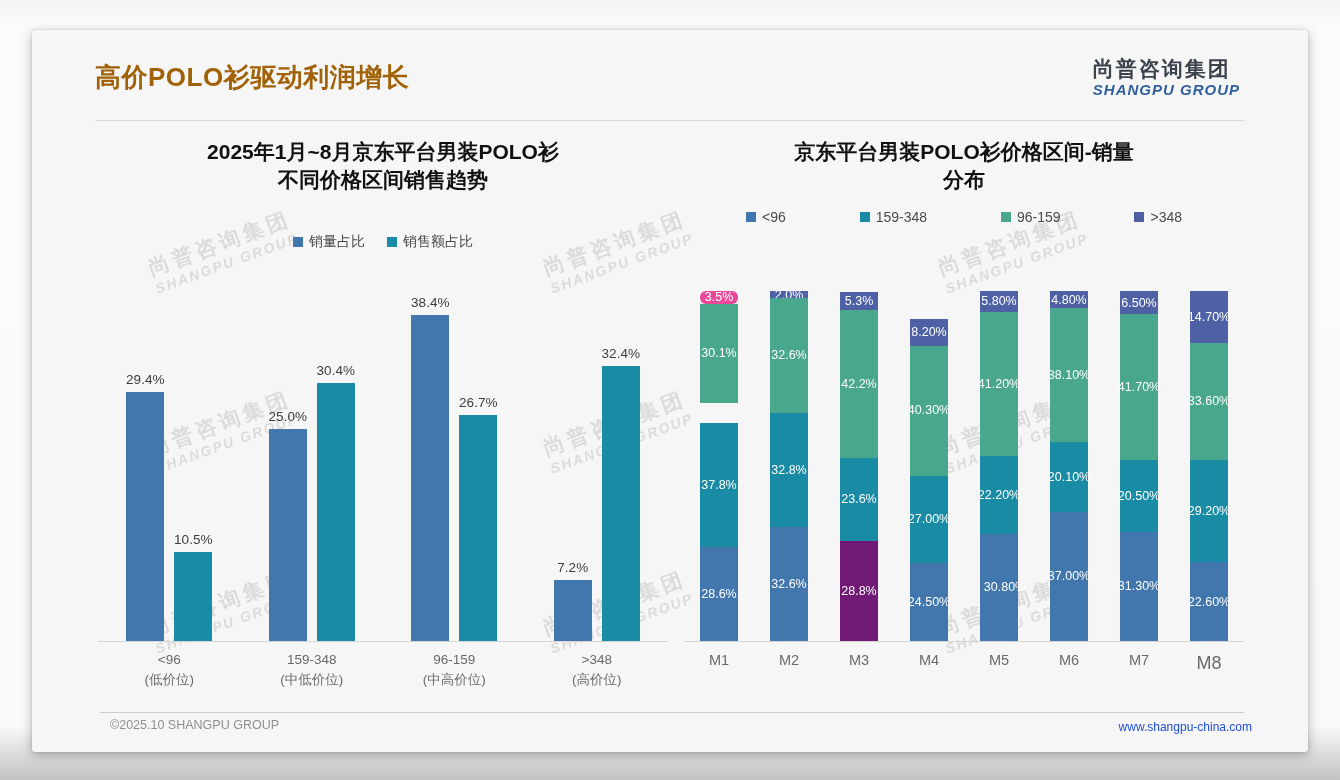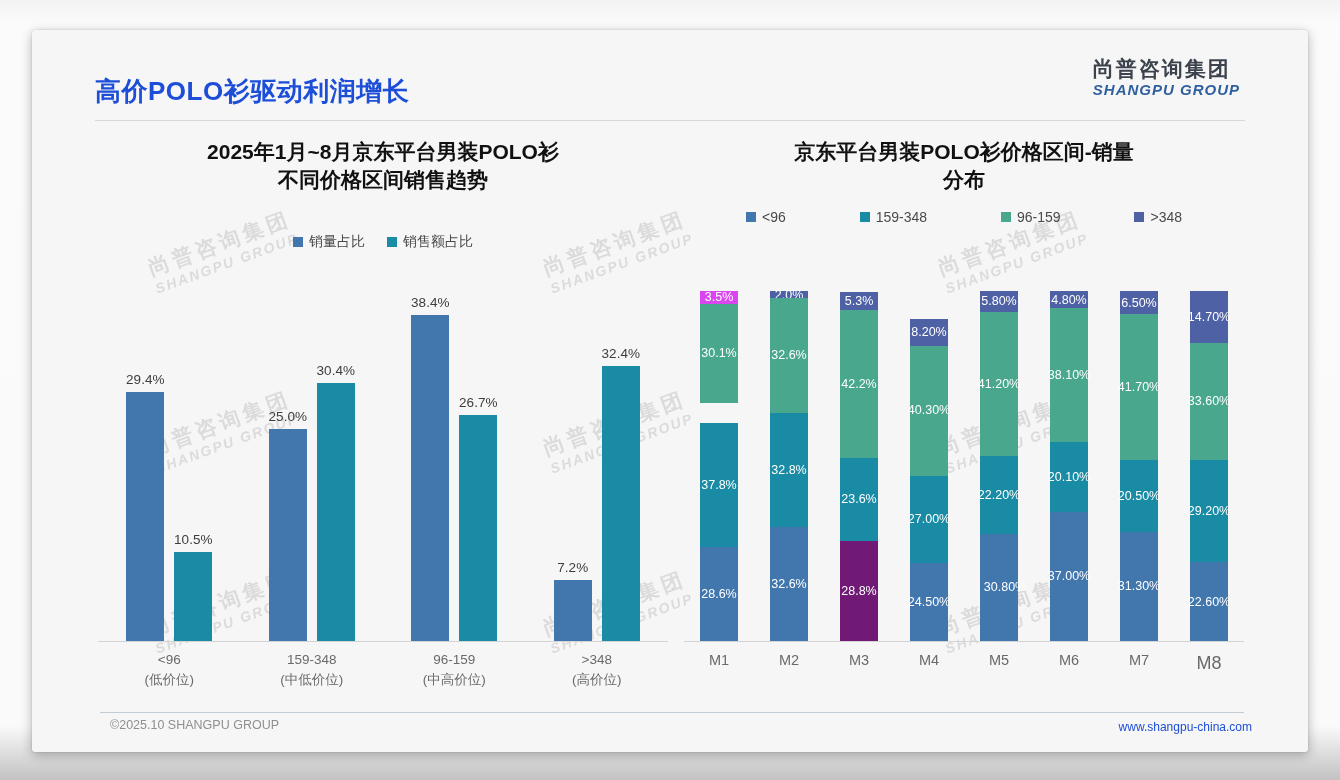--- a/index.html
+++ b/index.html
@@ -8,22 +8,22 @@
     font-family:"Liberation Sans","DejaVu Sans",sans-serif;
     background:linear-gradient(180deg,#f3f3f3 0%,#fbfbfb 3%,#fafafa 93%,#c2c2c2 100%);
   }
   .slide{
     position:absolute;left:32px;top:30px;width:1276px;height:722px;
     background:#f6f6f6;border-radius:3px;
     box-shadow:0 3px 12px rgba(0,0,0,.28),0 0 2px rgba(0,0,0,.18);
   }
   
   .page-title{
-    position:absolute;left:63px;top:44px;
-    font-size:26px;font-weight:bold;color:#1d4ed8;letter-spacing:.5px;
+    position:absolute;left:63px;top:30px;
+    font-size:26px;font-weight:bold;color:#a16207;letter-spacing:.5px;
   }
   .header-divider{position:absolute;left:63px;top:90px;width:1150px;height:1px;background:#d8d8d8;}
   .logo{position:absolute;right:68px;top:26px;text-align:left;}
   .logo-cn{font-size:21px;font-weight:bold;color:#3c434d;letter-spacing:2px;line-height:1.2;}
   .logo-en{font-size:15px;font-weight:bold;font-style:italic;color:#2e5f9e;letter-spacing:1px;line-height:1.2;}
   
   .chart{position:absolute;top:108px;}
   .chart.left{left:66px;width:570px;}
   .chart.right{left:652px;width:560px;}
   .chart-title{
@@ -212,21 +212,21 @@
           <span>96-159</span>
         </span>
         <span class="legend-item">
           <span class="swatch" style="background: rgb(78, 97, 165);"></span>
           <span>&gt;348</span>
         </span>
       </div>
     <div class="bars-row">
         <div class="col">
           <div class="stack">
-            <div class="seg" style="height: 3.5%; background: #d946ef;">
+            <div class="seg" style="height: 3.5%; background: #ec4899; border-radius: 6px;">
               <span class="seg-label">3.5%</span>
             </div>
             <div class="seg" style="height: 30.1%; background: rgb(72, 167, 140);">
               <span class="seg-label">30.1%</span>
             </div>
             <div class="seg" style="height: 37.8%; background: rgb(26, 139, 164); margin-top: 20px;">
               <span class="seg-label">37.8%</span>
             </div>
             <div class="seg" style="height: 28.6%; background: rgb(66, 119, 174);">
               <span class="seg-label">28.6%</span>

